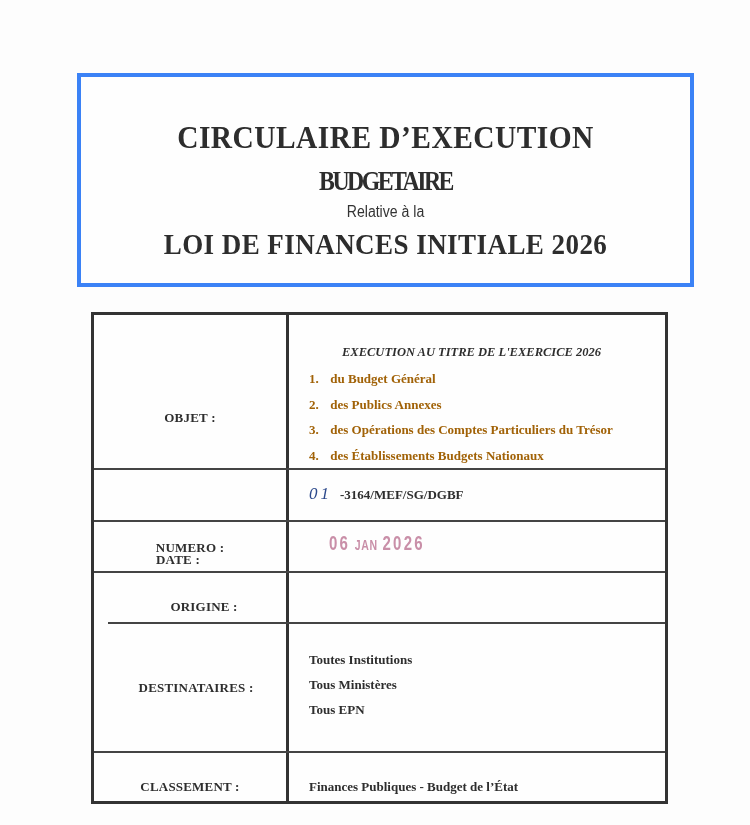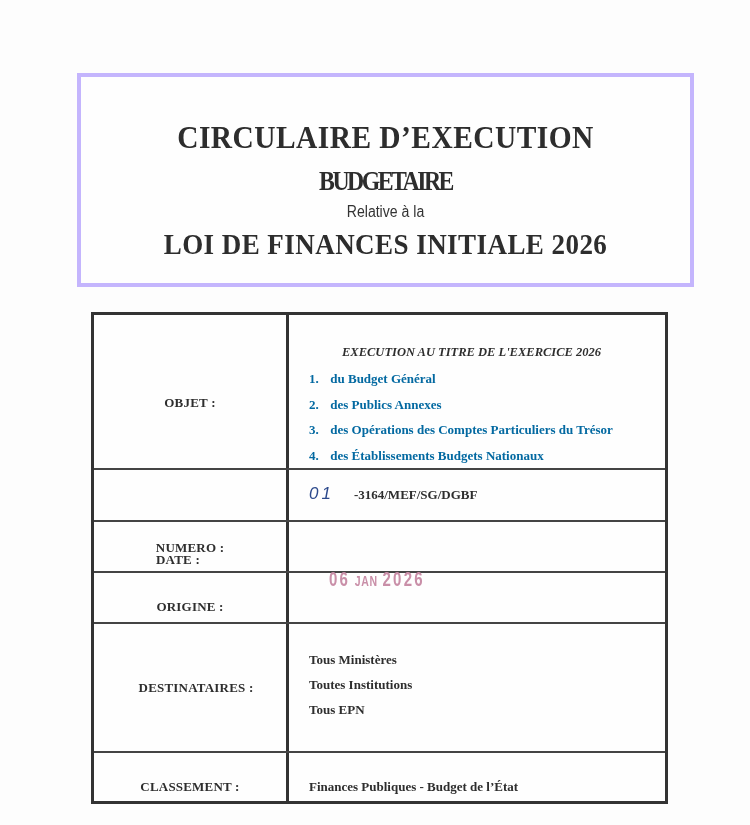--- a/index.html
+++ b/index.html
@@ -8,21 +8,21 @@
       background: #fdfdfd;
       position: relative;
       overflow: hidden;
       font-family: "Liberation Serif", "DejaVu Serif", serif;
       color: #2a2a2a;
     }
     .title-box {
       position: absolute;
       left: 77px; top: 73px;
       width: 609px; height: 206px;
-      border: 4px solid #c4b5fd;
+      border: 4px solid #3b82f6;
       background: #fefefe;
       text-align: center;
     }
     .t1 {
       position: absolute; left: 0; right: 0; top: 42px;
       font-size: 32px; font-weight: bold; letter-spacing: 0.5px;
       color: #2d2d2d;
       transform: scaleX(0.92);
     }
     .t2 {
@@ -76,31 +76,31 @@
       font-size: 13px; font-weight: bold;
       color: #2e2e2e;
       font-family: "Liberation Serif", serif;
     }
     .objet-head {
       position: absolute; left: 248px; top: 30px;
       font-size: 12.5px; font-weight: bold; color: #2e2e2e; font-style: italic;
     }
     .objet-list { position: absolute; left: 215px; top: 54px; margin: 0; padding: 0; list-style: none; }
     .objet-list li {
-      font-size: 13px; font-weight: bold; color: #0369a1;
+      font-size: 13px; font-weight: bold; color: #a16207;
       height: 25.5px; line-height: 20px;
     }
     .objet-list .num { display: inline-block; width: 18px; }
     .hand-num {
-      font-family: Liberation Sans, sans-serif;
+      font-family: Liberation Serif, serif;
       font-style: italic;
       color: #2d4a8c;
       font-size: 17px; font-weight: normal;
       letter-spacing: 3px;
-      margin-right: 20px;
+      margin-right: 8px;
     }
     .stamp {
       font-family: "Liberation Sans", sans-serif;
       color: #c98fa8;
       font-size: 20px;
       letter-spacing: 3px;
       transform: scaleX(0.75);
       transform-origin: left center;
       display: inline-block;
     }
@@ -114,53 +114,53 @@
   <div class="t1">CIRCULAIRE D’EXECUTION</div>
   <div class="t2">BUDGETAIRE</div>
   <div class="t3">Relative à la</div>
   <div class="t4">LOI DE FINANCES INITIALE 2026</div>
 </div>
 
 <div class="info-table">
   <div class="col-divider"></div>
 
   <div class="row" style="top:0; height:155px;">
-    <div class="label" style="top:80px;">OBJET :</div>
+    <div class="label" style="top:95px;">OBJET :</div>
     <div class="objet-head">EXECUTION AU TITRE DE L'EXERCICE 2026</div>
     <ul class="objet-list">
       <li><span class="num">1.</span> <span>du Budget Général</span></li>
       <li><span class="num">2.</span> <span>des Publics Annexes</span></li>
       <li><span class="num">3.</span> <span>des Opérations des Comptes Particuliers du Trésor</span></li>
       <li><span class="num">4.</span> <span>des Établissements Budgets Nationaux</span></li>
     </ul>
   </div>
 
   <div class="row" style="top:155px; height:52px;">
     <div class="label" style="top:26px;margin-top:44px;">NUMERO :</div>
     <div class="value" style="top:14px;">
       <span class="hand-num">01</span><span>-3164/MEF/SG/DGBF</span>
     </div>
   </div>
 
   <div class="row" style="top:207px; height:51px;">
     <div class="label" style="top:30px; left:-12px;">DATE :</div>
-    <div class="value" style="top:10px; left:235px;margin-top:36px;">
+    <div class="value" style="top:10px; left:235px;">
       <span class="stamp"><span>06</span><span class="mon">JAN</span><span>2026</span></span>
     </div>
   </div>
 
-  <div class="row" style="top:258px; height:51px;">
+  <div class="row" style="top:258px; height:51px;margin-left:14px;">
     <div class="label" style="top:26px;">ORIGINE :</div>
   </div>
 
   <div class="row" style="top:309px; height:129px;">
     <div class="label" style="top:56px; left:6px;">DESTINATAIRES :</div>
     <div class="value dest-list" style="top:26px;">
+      <div>Toutes Institutions</div>
       <div>Tous Ministères</div>
-      <div>Toutes Institutions</div>
       <div>Tous EPN</div>
     </div>
   </div>
 
   <div class="row last" style="top:438px; height:60px;">
     <div class="label" style="top:26px;">CLASSEMENT :</div>
     <div class="value" style="top:26px;">Finances Publiques - Budget de l’État</div>
   </div>
 </div>
 

